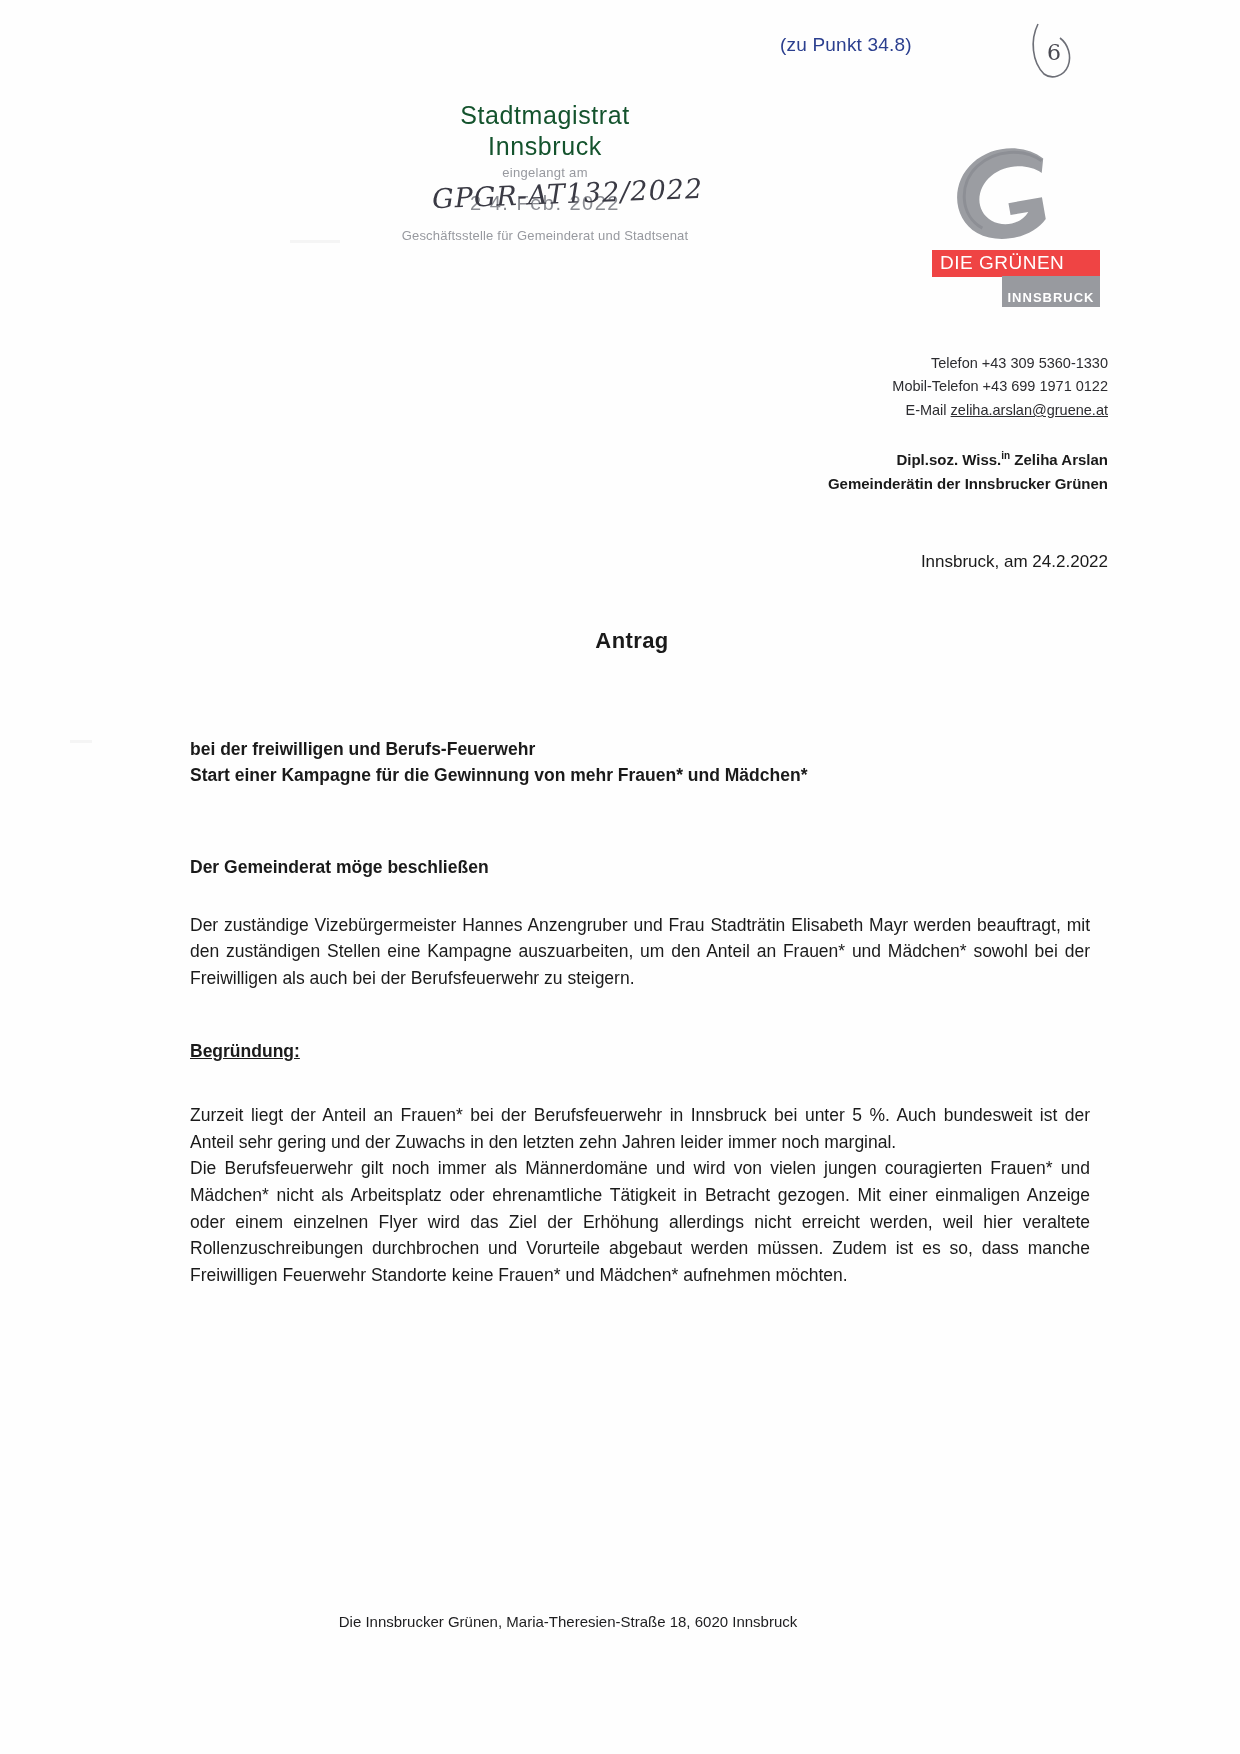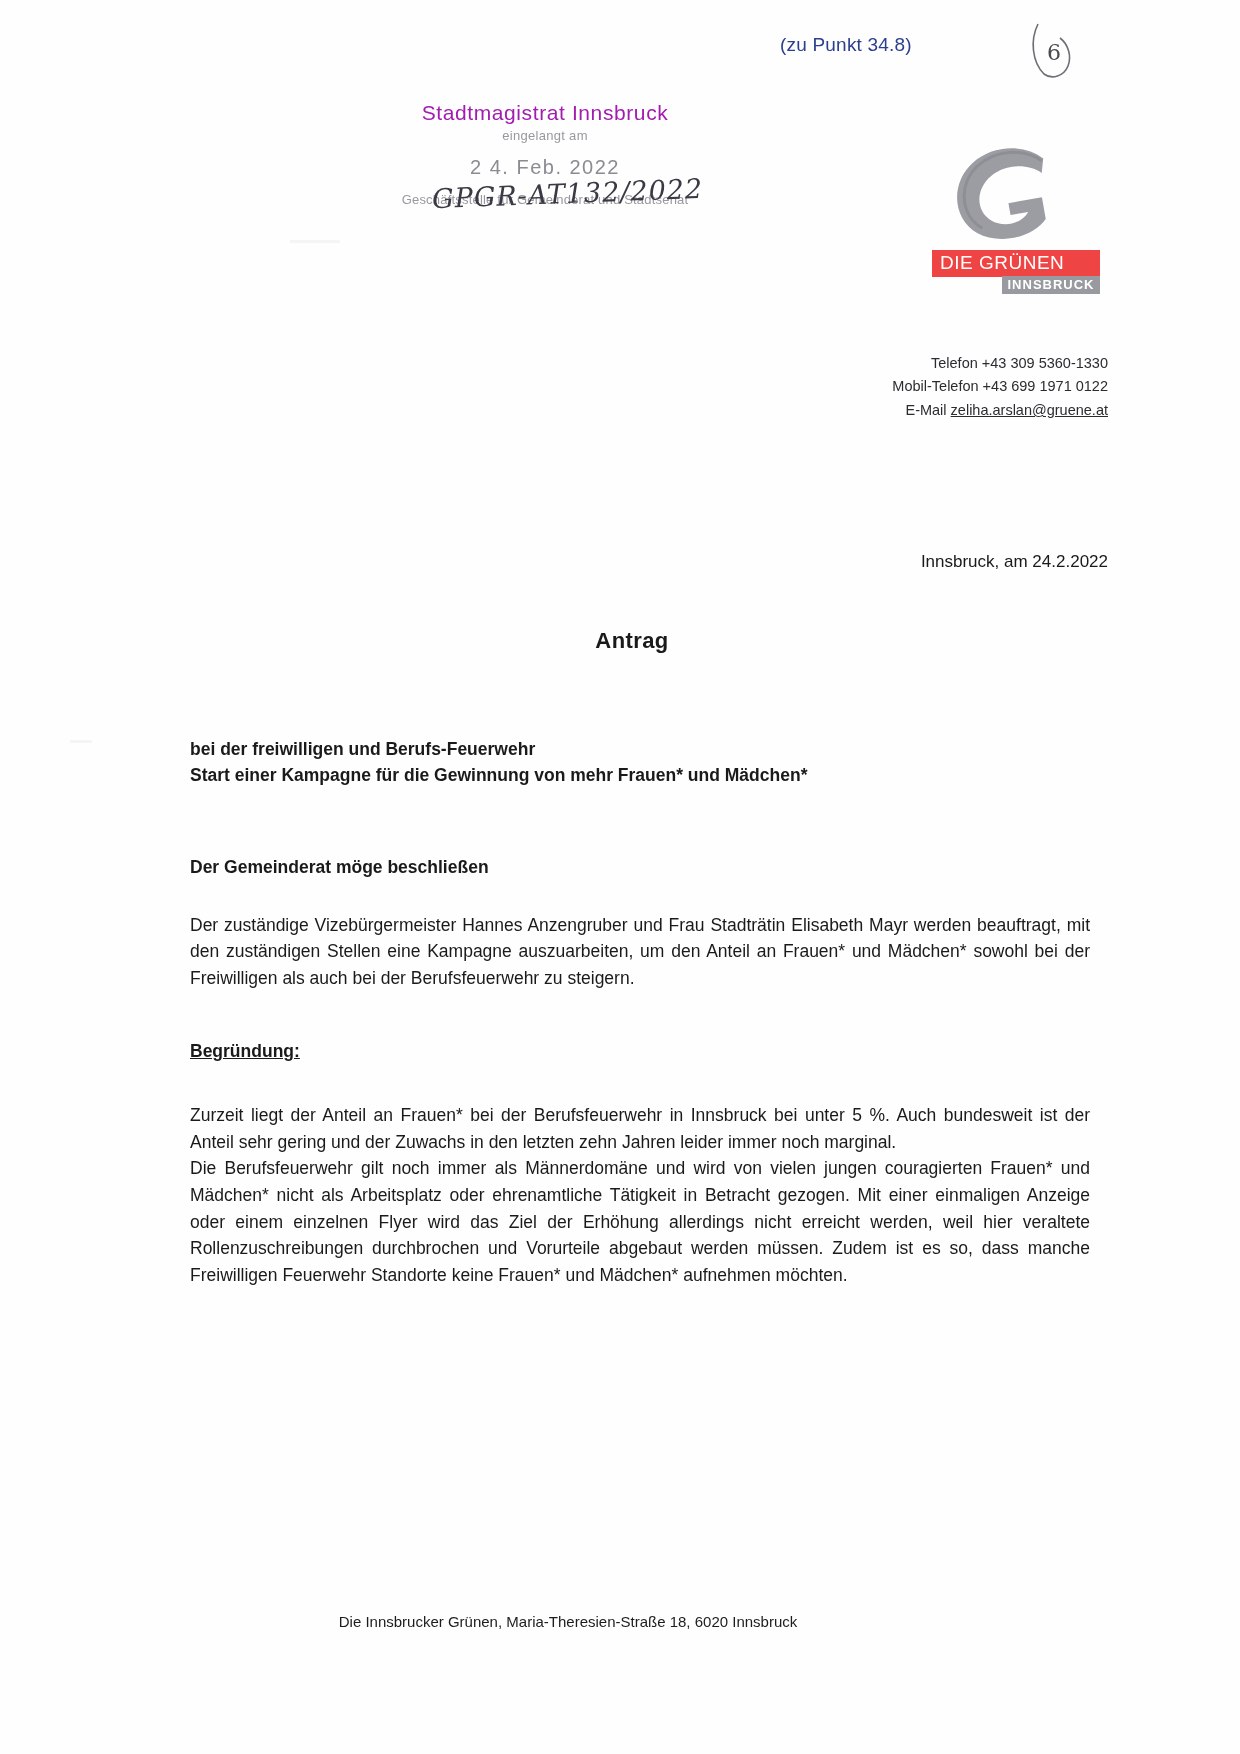--- a/index.html
+++ b/index.html
@@ -43,23 +43,23 @@
   .stamp {
     position: absolute;
     top: 100px;
     left: 400px;
     width: 290px;
     text-align: center;
     color: #8e9096;
     line-height: 1.25;
   }
   .stamp .s1 {
-    font-size: 21px;
+    font-size: 25px;
     letter-spacing: 0.6px;
-    color: #a21caf;
+    color: #14532d;
   }
   .stamp .s2 {
     font-size: 13px;
     letter-spacing: 0.3px;
     margin-top: 2px;
     color: #97999f;
   }
   .stamp .s3 {
     font-size: 20px;
     letter-spacing: 1.5px;
@@ -114,21 +114,21 @@
     position: absolute;
     left: 1002px;
     top: 276px;
     width: 98px;
     background: #989a9f;
     color: #ffffff;
     font-size: 13px;
     font-weight: bold;
     letter-spacing: 1px;
     text-align: center;
-    padding: 1px 0 2px 0;
+    padding: 14px 0 2px 0;
     box-sizing: border-box;
   }
 
   
   .contact {
     position: absolute;
     top: 352px;
     right: 132px;
     text-align: right;
     font-size: 14.5px;
@@ -272,20 +272,27 @@
 
   <div class="contact">
     <div>Telefon +43 309 5360-1330</div>
     <div>Mobil-Telefon +43 699 1971 0122</div>
     <div>
       <span>E-Mail</span>
       <a href="#">zeliha.arslan@gruene.at</a>
     </div>
   </div>
 
+  <div class="sender">
+    <div>
+      <span>Dipl.soz. Wiss.</span><sup>in</sup>
+      <span>Zeliha Arslan</span>
+    </div>
+    <div>Gemeinderätin der Innsbrucker Grünen</div>
+  </div>
 
   <div class="date">Innsbruck, am 24.2.2022</div>
 
   <div class="doc-title">Antrag</div>
 
   <div class="body-area">
     <div class="subject">
       <div>bei der freiwilligen und Berufs-Feuerwehr</div>
       <div>Start einer Kampagne für die Gewinnung von mehr Frauen* und Mädchen*</div>
     </div>

